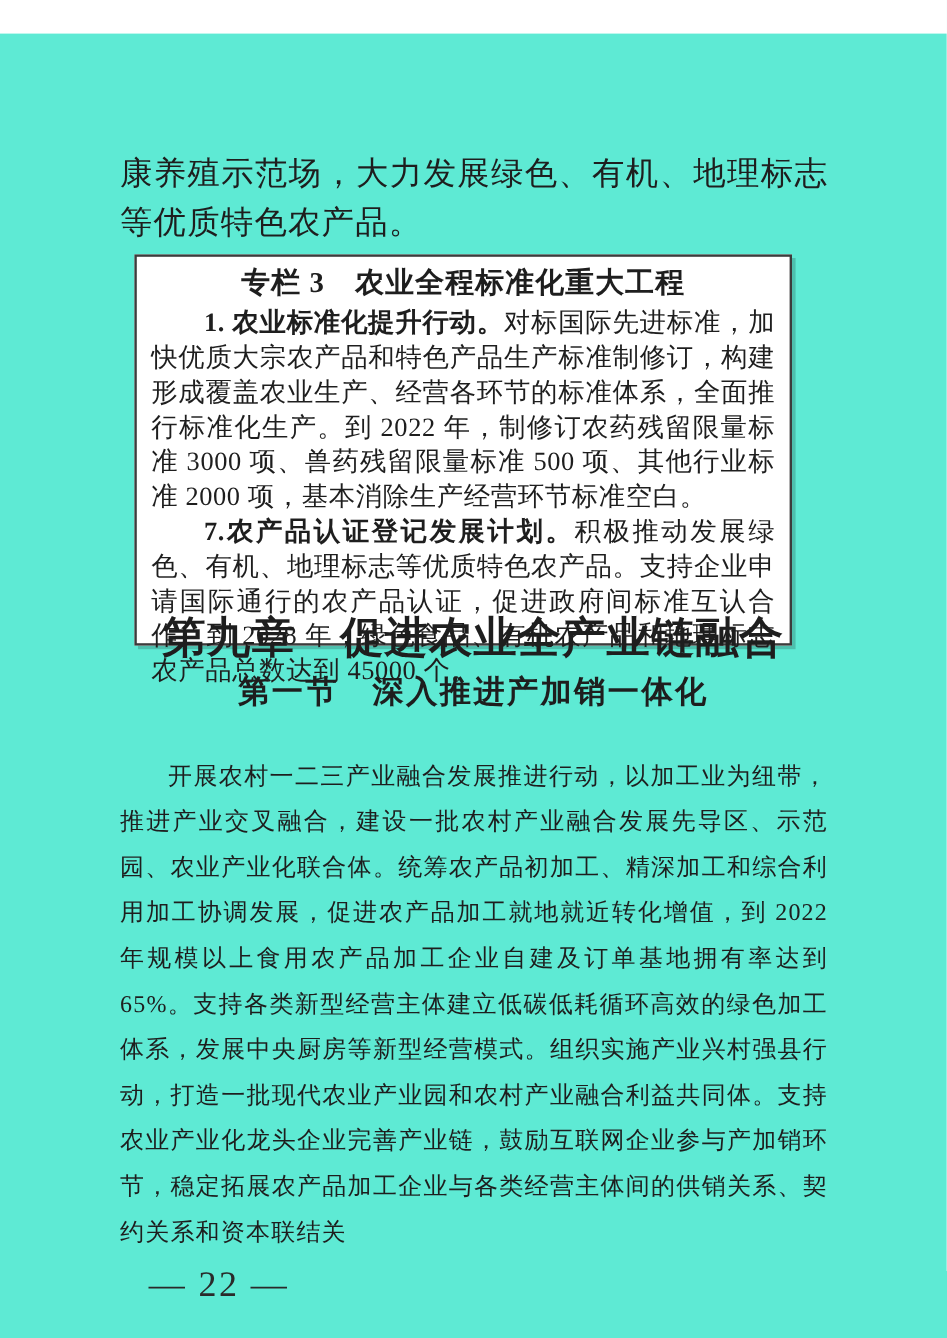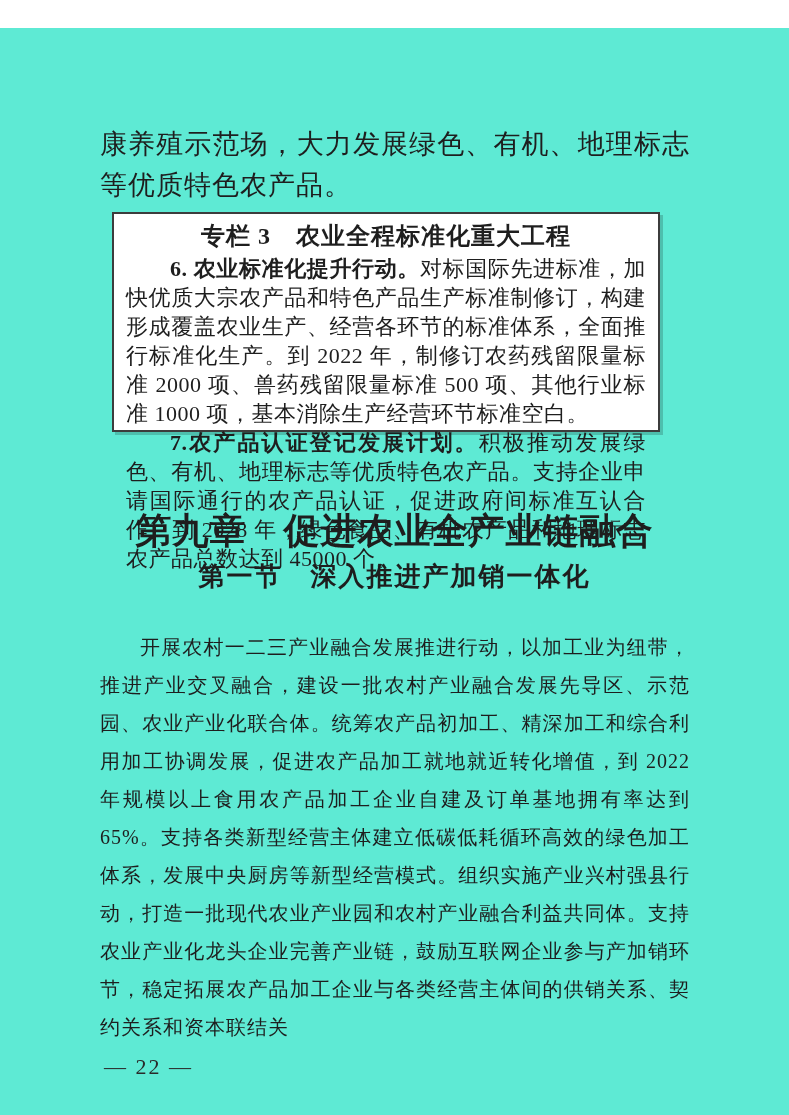--- a/index.html
+++ b/index.html
@@ -28,21 +28,21 @@
     line-height: 41px;
     text-align: justify;
     letter-spacing: 1px;
   }
   
   .callout-box {
     position: absolute;
     left: 112px;
     top: 184px;
     width: 548px;
-    height: 220px;
+    height: 326px;
     border: 2px solid #3c3c3c;
     box-shadow: 3px 3px 0 rgba(0,0,0,0.18);
     box-sizing: border-box;
     padding: 6px 12px 6px 12px;
     background: #ffffff;
   }
   .box-title {
     text-align: center;
     font-weight: bold;
     font-size: 24px;
@@ -97,39 +97,39 @@
     margin: 0;
     font-size: 20px;
     line-height: 38px;
     text-align: justify;
     text-indent: 2em;
     letter-spacing: 1px;
   }
   
   .footer {
     position: absolute;
-    left: 104px;
+    left: 124px;
     top: 1026px;
-    font-size: 22px;
+    font-size: 30px;
     color: #2a2a2a;
     letter-spacing: 2px;
   }
 </style>
 </head>
 <body>
 
 <div class="page">
 
   <p class="intro">康养殖示范场，大力发展绿色、有机、地理标志等优质特色农产品。</p>
 
   <div class="callout-box">
     <div class="box-title">专栏 3　农业全程标准化重大工程</div>
 
     <p class="box-para">
-      <span class="lead">6. 农业标准化提升行动。</span><span>对标国际先进标准，加快优质大宗农产品和特色产品生产标准制修订，构建形成覆盖农业生产、经营各环节的标准体系，全面推行标准化生产。到 2022 年，制修订农药残留限量标准 2000 项、兽药残留限量标准 500 项、其他行业标准 1000 项，基本消除生产经营环节标准空白。</span>
+      <span class="lead">1. 农业标准化提升行动。</span><span>对标国际先进标准，加快优质大宗农产品和特色产品生产标准制修订，构建形成覆盖农业生产、经营各环节的标准体系，全面推行标准化生产。到 2022 年，制修订农药残留限量标准 3000 项、兽药残留限量标准 500 项、其他行业标准 2000 项，基本消除生产经营环节标准空白。</span>
     </p>
 
     <p class="box-para">
       <span class="lead">7.农产品认证登记发展计划。</span><span>积极推动发展绿色、有机、地理标志等优质特色农产品。支持企业申请国际通行的农产品认证，促进政府间标准互认合作。到 2028 年，绿色食品、有机农产品和地理标志农产品总数达到 45000 个。</span>
     </p>
   </div>
 
   <h1 class="chapter">第九章　促进农业全产业链融合</h1>
 
   <h2 class="section">第一节　深入推进产加销一体化</h2>

